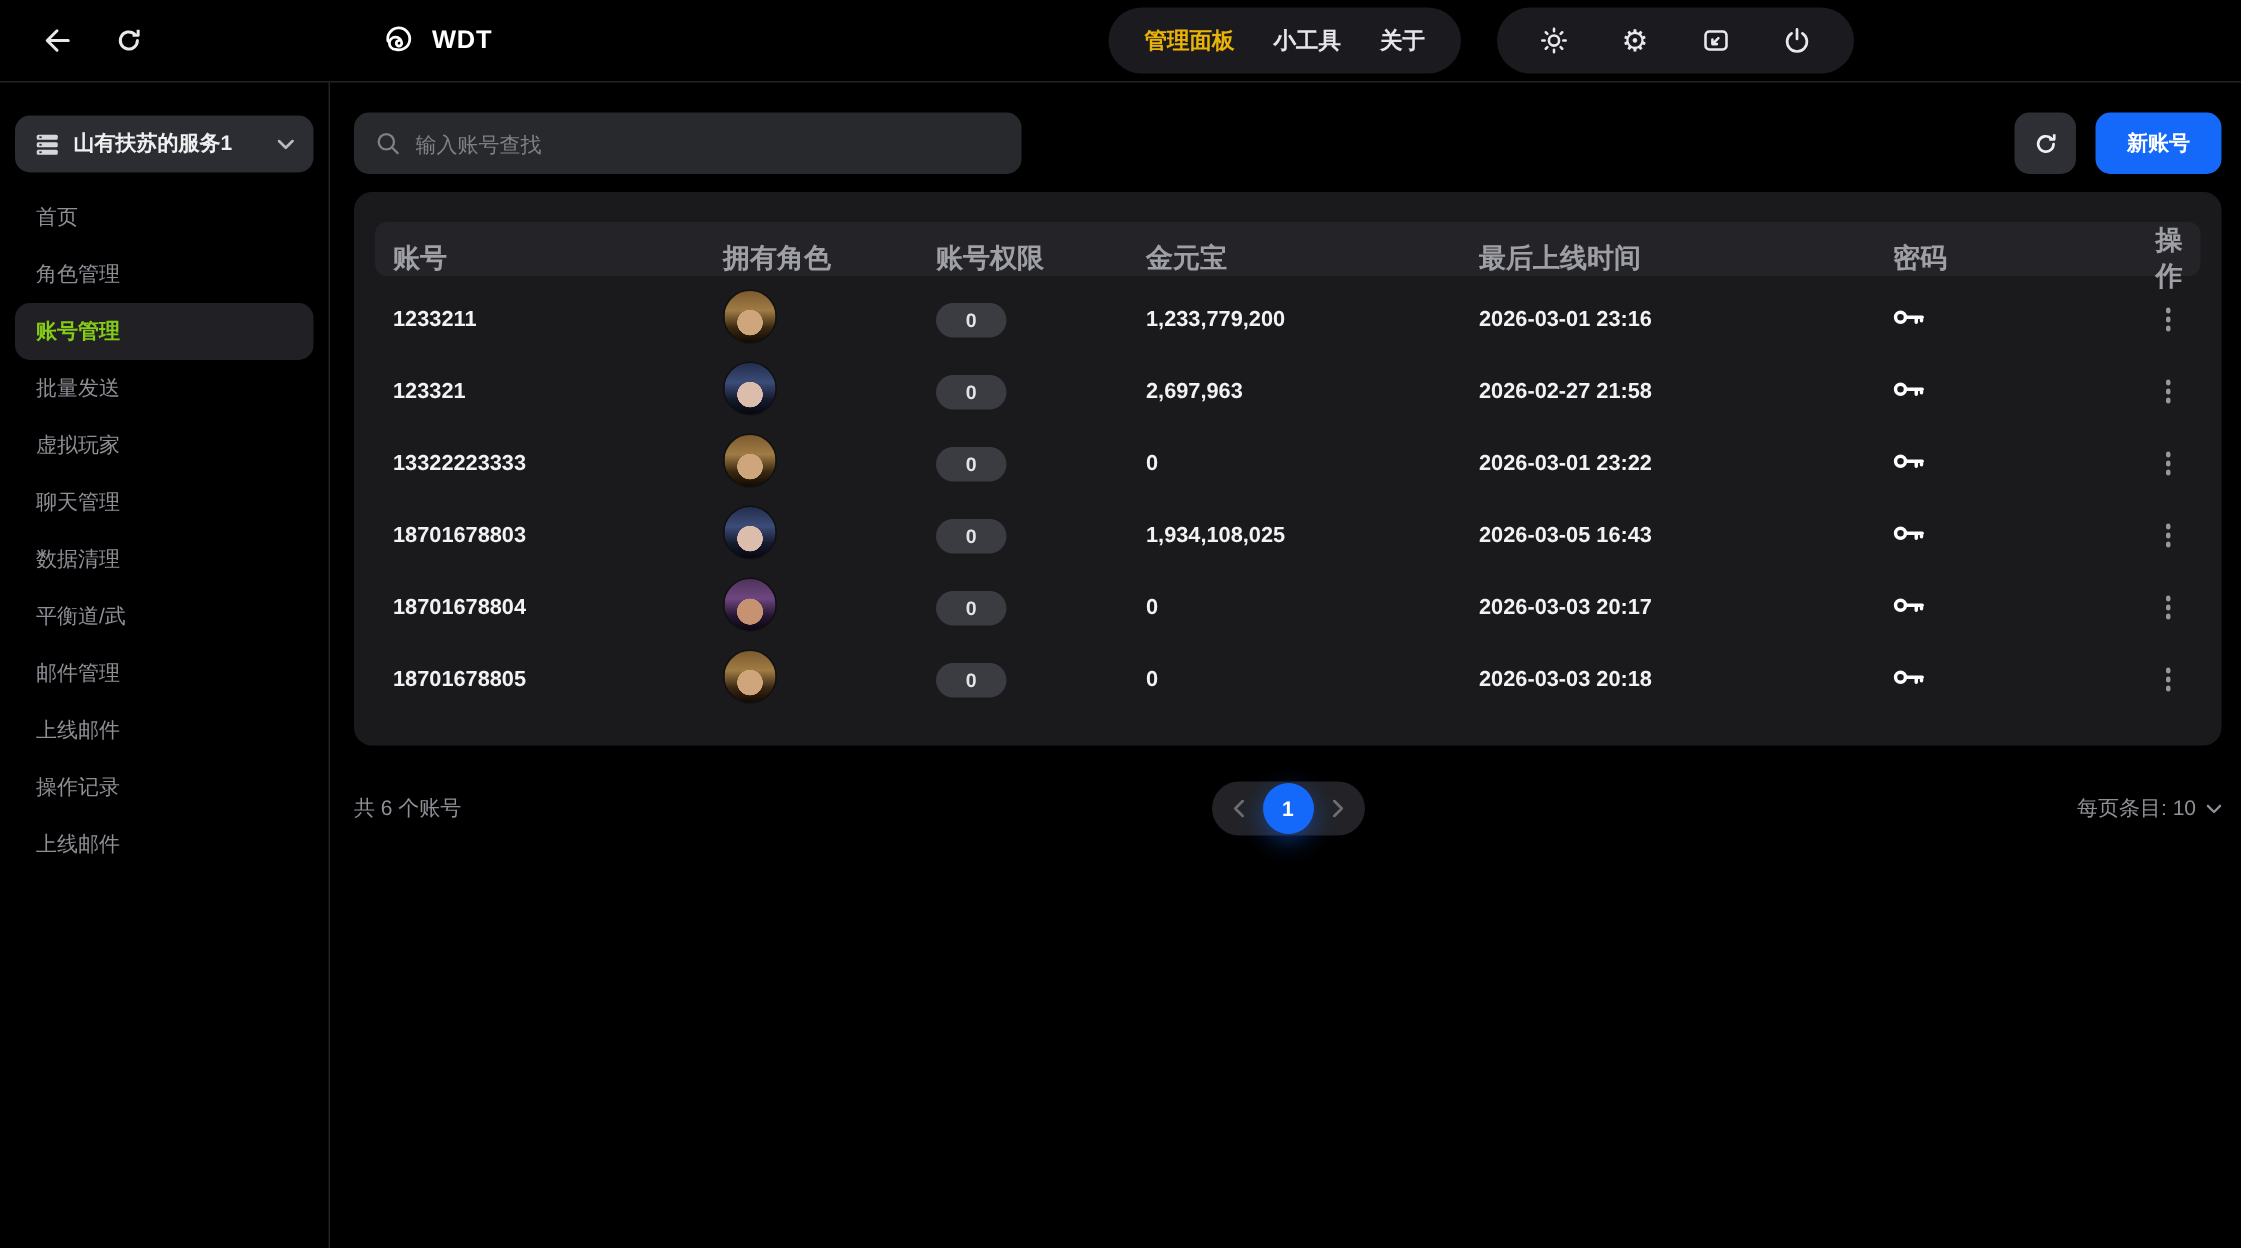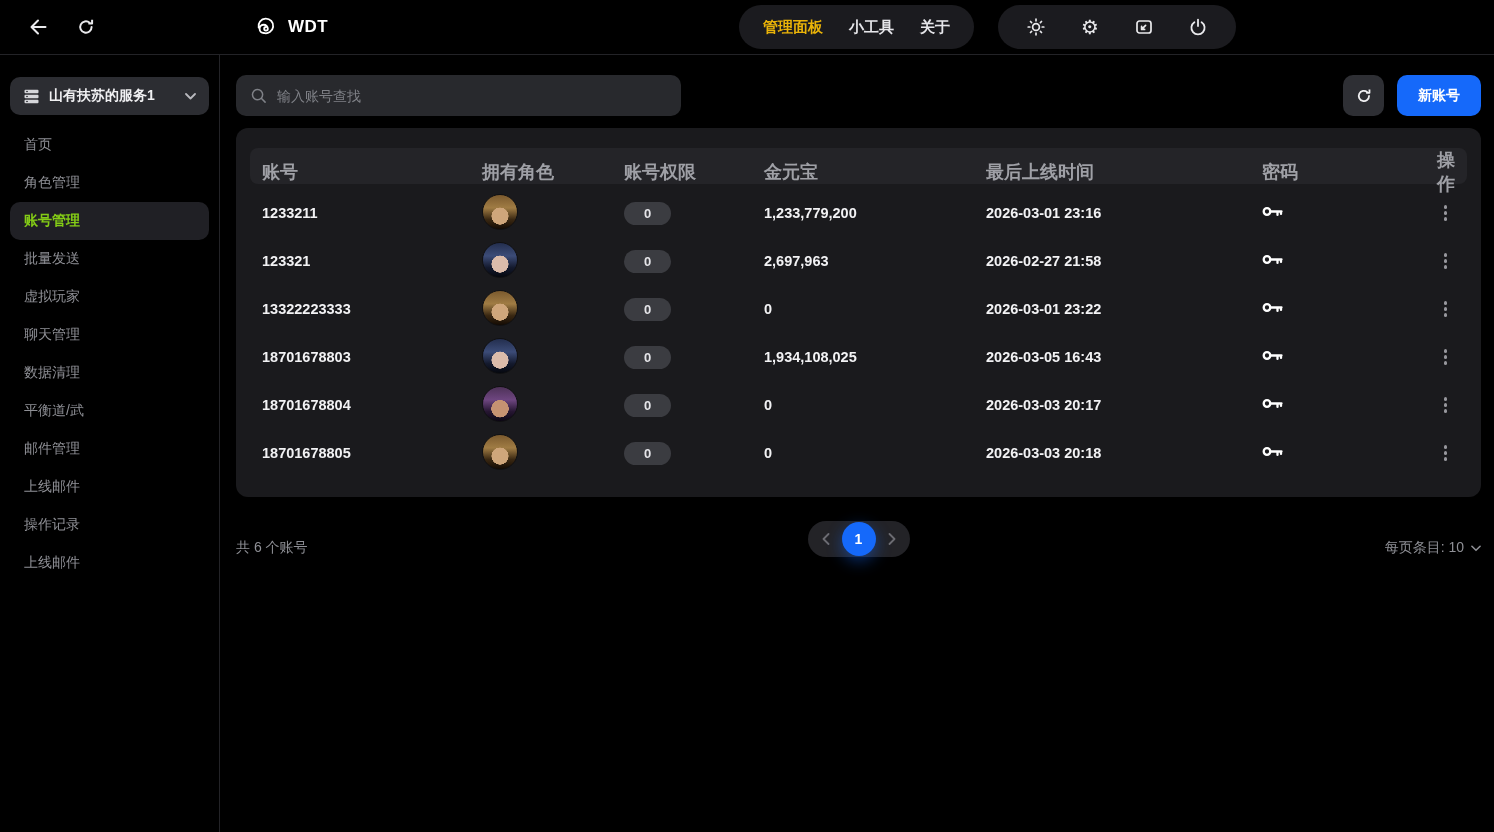--- a/index.html
+++ b/index.html
@@ -77,21 +77,21 @@
 
   .badge { display:inline-flex; min-width:47px; height:23px; background:#3b3c41;
     border-radius:12px; align-items:center; justify-content:center; font-size:13px;
     font-weight:700; color:#e4e4e8; }
 
   .key-btn { display:inline-flex; cursor:pointer; color:#fff; }
   .kebab { display:inline-flex; flex-direction:column; gap:2.5px; padding:6px 8px; cursor:pointer; }
   .kebab i { width:3.5px; height:3.5px; border-radius:50%; background:#97979d; }
 
   
-  .list-footer { display:flex; align-items:flex-end; margin-top:24px; color:#8f9096;
+  .list-footer { display:flex; align-items:center; margin-top:24px; color:#8f9096;
     font-size:14px; position:relative; height:36px; }
   .pagination { position:absolute; left:50%; transform:translateX(-50%);
     background:#232327; border-radius:18px; height:36px; display:flex; align-items:center;
     padding:0 5px; gap:3px; }
   .page-arrow { width:26px; height:26px; display:flex; align-items:center;
     justify-content:center; color:#6c6c72; cursor:pointer; }
   .page-num { width:34px; height:34px; border-radius:50%; background:#1569fa;
     display:flex; align-items:center; justify-content:center; color:#fff; font-weight:700;
     font-size:14px; box-shadow:0 5px 16px rgba(21,105,250,.45); cursor:pointer; }
   .per-page { margin-left:auto; display:flex; align-items:center; gap:7px; cursor:pointer; }

